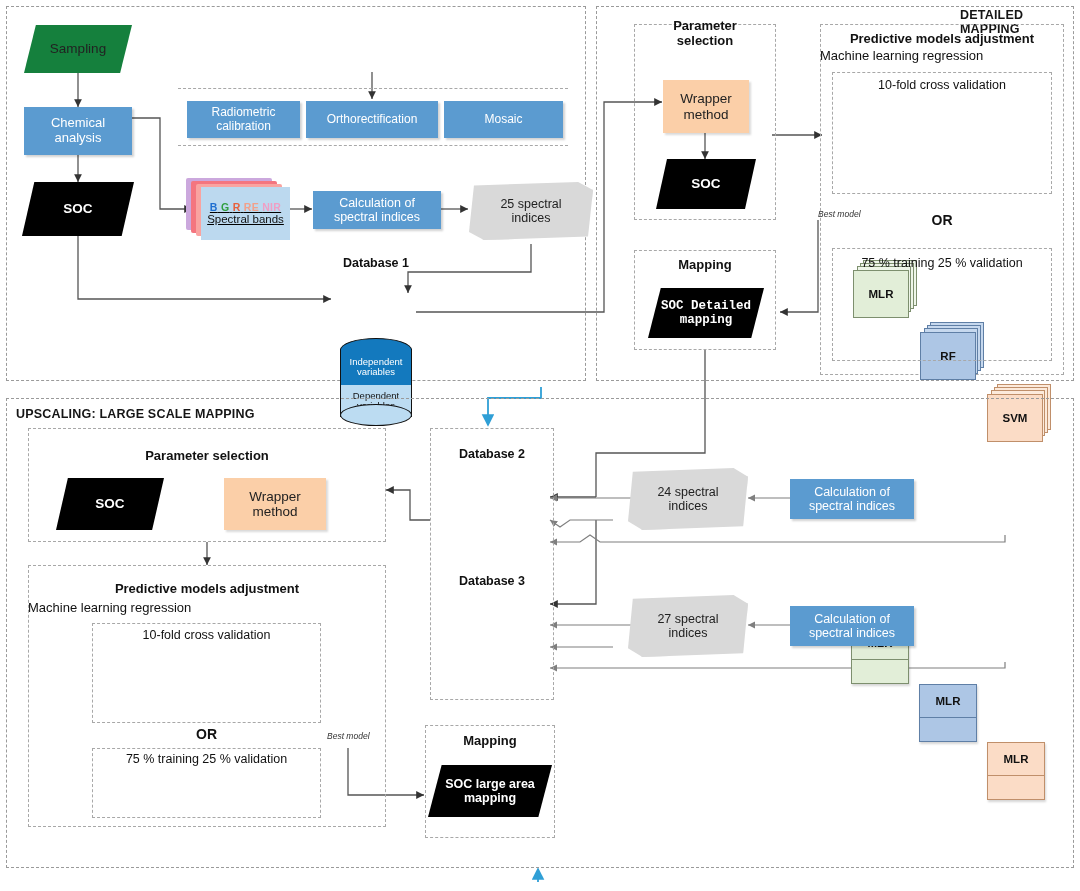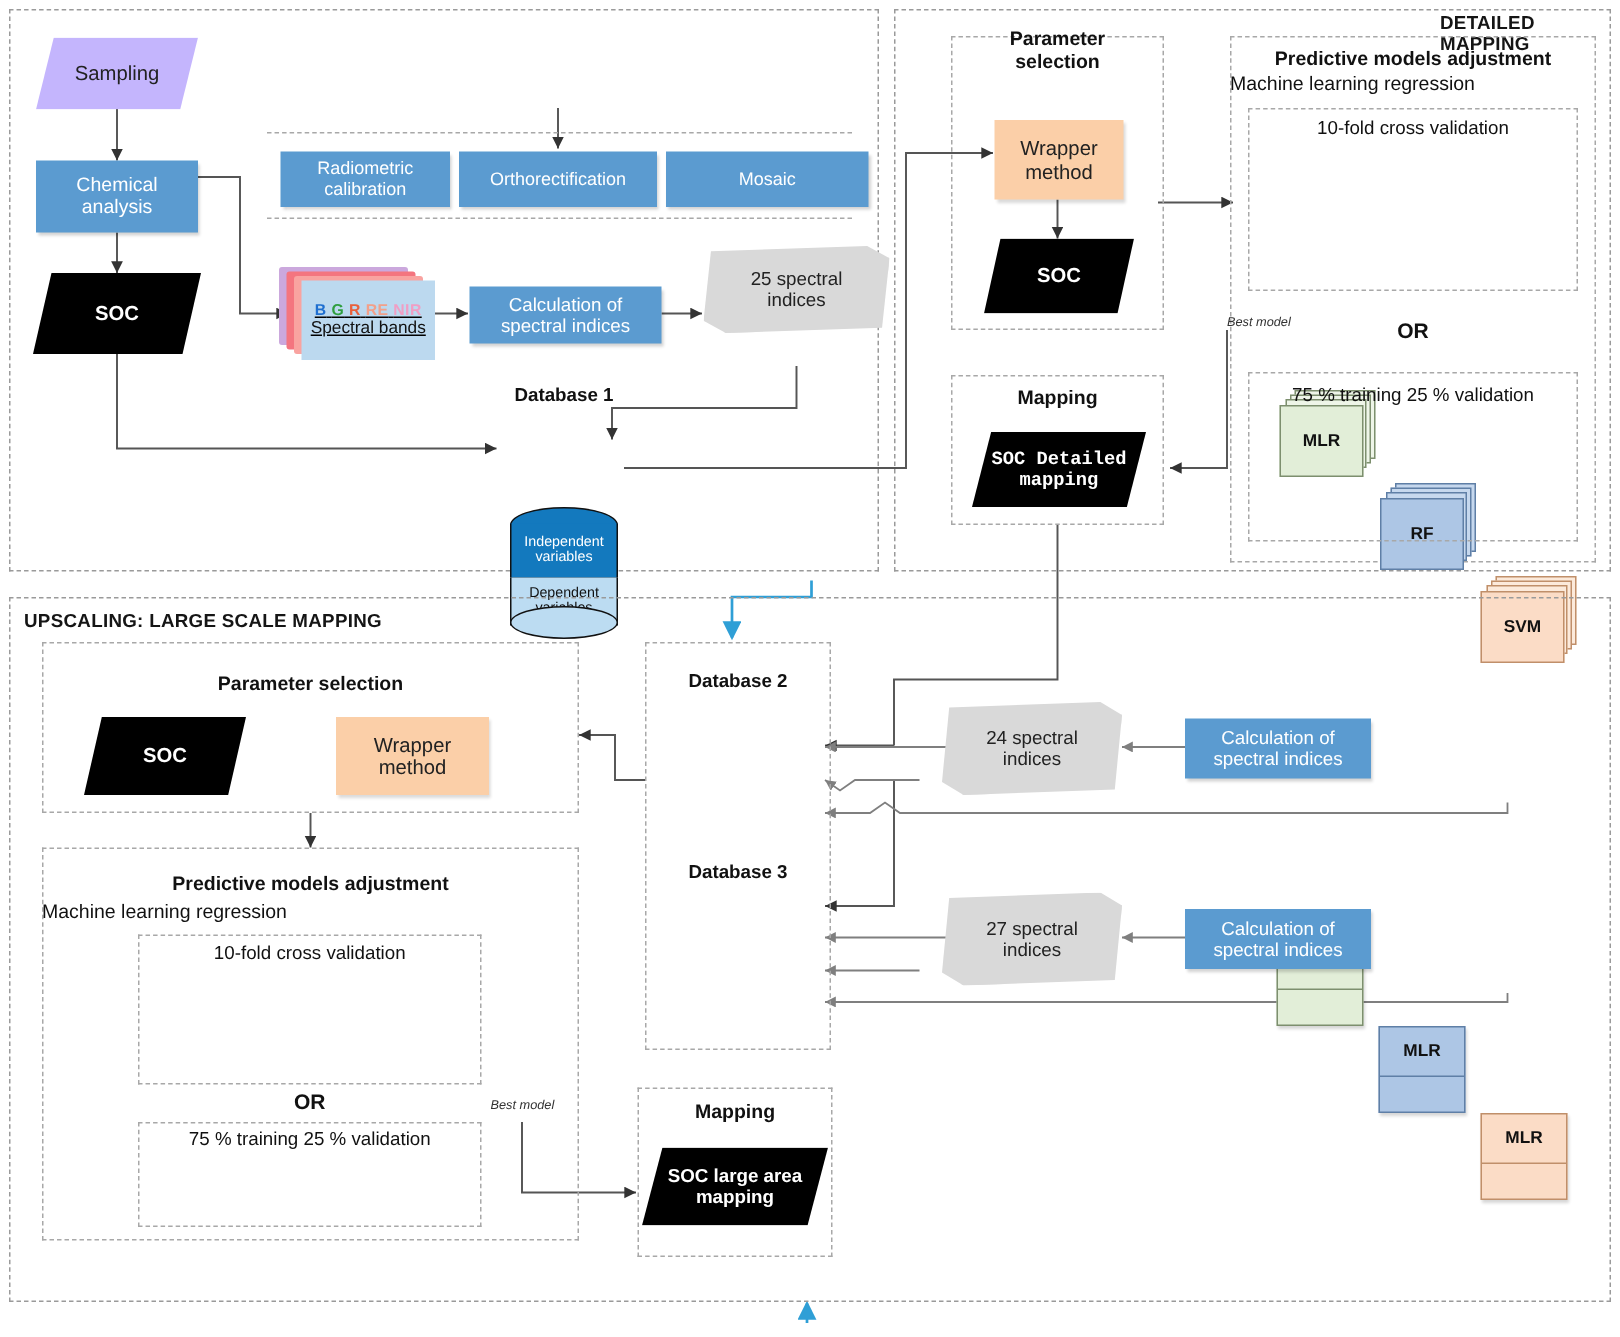--- a/index.html
+++ b/index.html
@@ -10,21 +10,21 @@
   
   .region{border:1.4px dashed #9a9a9a;background:transparent;}
   .region-sub{border:1.2px dashed #a8a8a8;background:transparent;}
 
   .sec-title{font-weight:bold;font-size:12.5px;color:#151515;letter-spacing:.2px;}
 
   
   .cbox{display:flex;align-items:center;justify-content:center;text-align:center;line-height:1.12;}
 
   .blue{background:#5b9bd0;color:#fff;font-size:13px;box-shadow:1.5px 2px 2px rgba(0,0,0,.18);}
-  .grey-par{background:#c4b5fd;color:#222;font-size:13.5px;}
+  .grey-par{background:#15803d;color:#222;font-size:13.5px;}
   .black-par{background:#000;color:#fff;font-weight:bold;font-size:13.5px;}
   .peach{background:#fbcfa8;color:#222;font-size:13.5px;box-shadow:1.5px 2px 2px rgba(0,0,0,.15);}
 
   .par{clip-path:polygon(11% 0,100% 0,89% 100%,0 100%);}
 
   .hdr-b{font-weight:bold;font-size:13px;color:#111;text-align:center;}
   .hdr-n{font-weight:normal;font-size:13px;color:#111;}
   .hdr-s{font-weight:normal;font-size:12.5px;color:#111;text-align:center;}
   .or-lbl{font-weight:bold;font-size:14px;color:#111;text-align:center;}
   .best-lbl{font-style:italic;font-size:8.5px;color:#333;}
@@ -170,39 +170,39 @@
 
   <div class="abs cbox black-par par" style="left:22px;top:182px;width:112px;height:54px;">SOC</div>
 
 
   <div class="abs region-sub" style="left:178px;top:88px;width:390px;height:58px;border-top:none;border-left:none;border-right:none;border-bottom:1.2px dashed #a8a8a8;"></div>
   <div class="abs region-sub" style="left:178px;top:88px;width:390px;height:1px;border:none;border-top:1.2px dashed #a8a8a8;"></div>
 
   <div class="abs cbox blue" style="left:187px;top:101px;width:113px;height:37px;white-space:pre-line;font-size:12px;">Radiometric
 calibration</div>
   <div class="abs cbox blue" style="left:306px;top:101px;width:132px;height:37px;font-size:12px;">Orthorectification</div>
-  <div class="abs cbox blue" style="left:444px;top:101px;width:135px;height:37px;font-size:12px;">Mosaic</div>
+  <div class="abs cbox blue" style="left:444px;top:101px;width:119px;height:37px;font-size:12px;">Mosaic</div>
 
   <div class="abs bands" style="left:186px;top:178px;width:104px;height:62px;">
     <div class="ly" style="left:0;top:0;width:86px;height:52px;background:#cba8dd;"></div>
     <div class="ly" style="left:5px;top:3px;width:86px;height:52px;background:#f4757f;"></div>
     <div class="ly" style="left:10px;top:6px;width:86px;height:52px;background:#f9a3a0;"></div>
     <div class="front" style="left:15px;top:9px;width:89px;height:53px;text-decoration:underline;">
       <div class="bandline">
         <span class="B">B</span> <span class="G">G</span> <span class="R">R</span>
         <span class="RE">RE</span> <span class="NIR">NIR</span>
       </div>
       <div class="bandname">Spectral bands</div>
     </div>
   </div>
 
   <div class="abs cbox blue" style="left:313px;top:191px;width:128px;height:38px;white-space:pre-line;font-size:12.5px;">Calculation of
 spectral indices</div>
 
-  <div class="abs cbox poly" style="left:469px;top:164px;width:124px;height:58px;white-space:pre-line;">25 spectral
+  <div class="abs cbox poly" style="left:469px;top:182px;width:124px;height:58px;white-space:pre-line;">25 spectral
 indices</div>
 
   <div class="abs db-title" style="left:332px;top:256px;width:88px;">Database 1</div>
   <div class="abs db" style="left:340px;top:276px;width:72px;height:88px;">
     <div class="top"></div>
     <div class="ind" style="top:11px;height:36px;">
       <span style="white-space:pre-line">Independent
 variables</span>
     </div>
     <div class="dep" style="top:47px;height:32px;">

